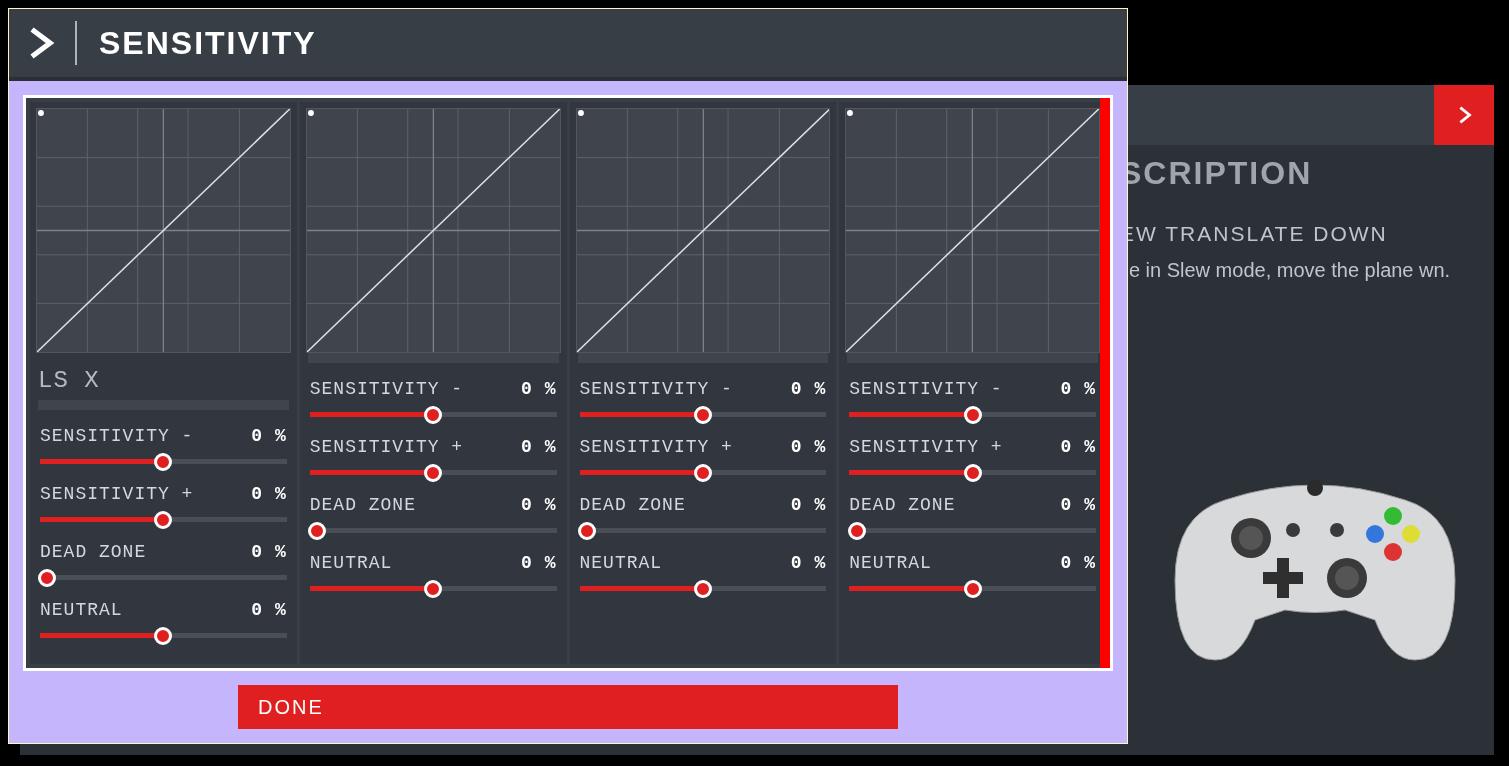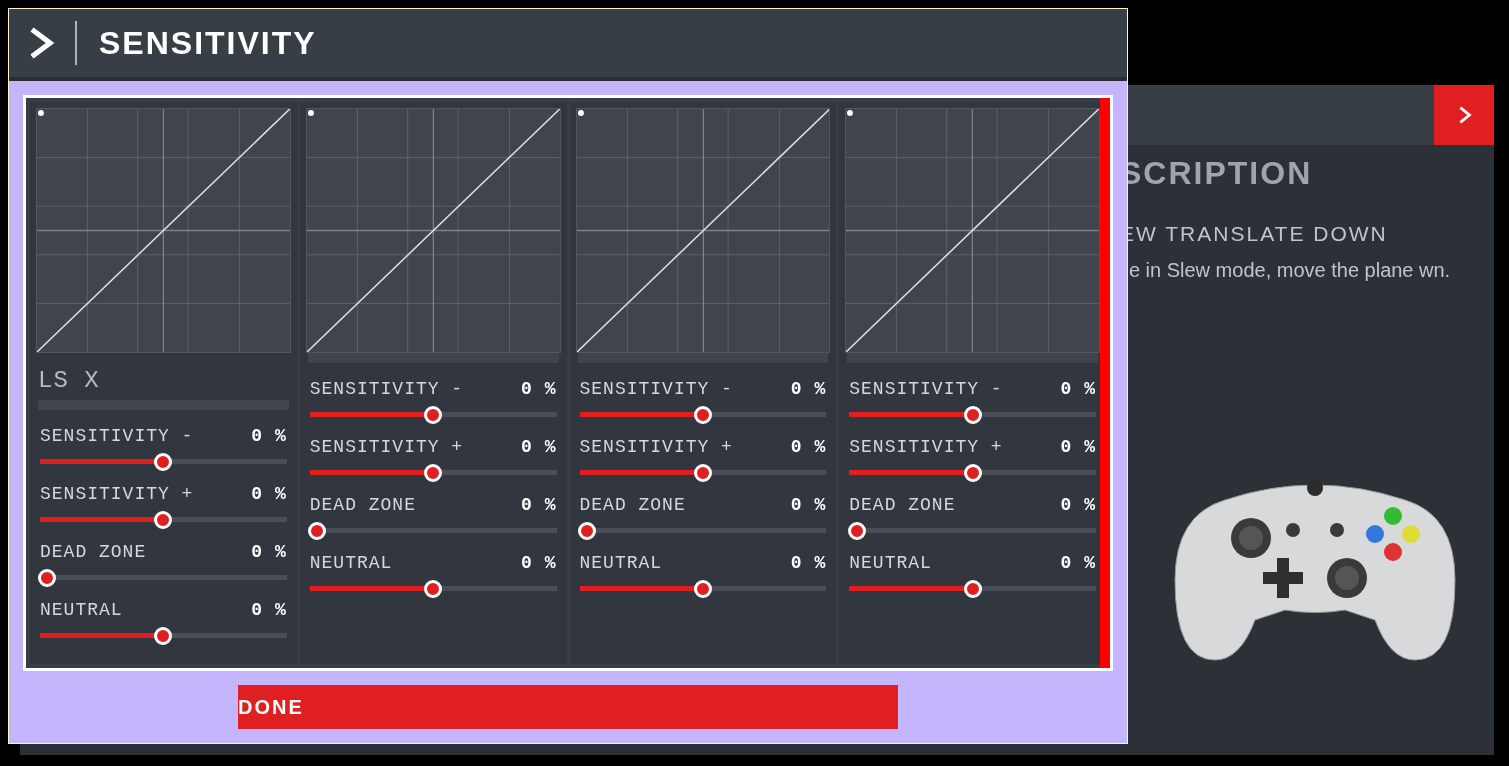--- a/index.html
+++ b/index.html
@@ -36,21 +36,21 @@
 
 .row{margin:0 4px;padding-top:4px}
 .row .lbl{display:flex;justify-content:space-between;align-items:center;font-size:18px;color:#d4d8de;letter-spacing:1px;margin-bottom:6px}
 .row .val{color:#fff;font-weight:600}
 .slider{position:relative;height:20px;margin-bottom:8px}
 .slider .track{position:absolute;top:7px;left:0;right:0;height:5px;background:#4a4f57}
 .slider .fill{position:absolute;top:7px;left:0;height:5px;background:#e02020}
 .slider .thumb{position:absolute;top:1px;width:18px;height:18px;border-radius:50%;background:#e02020;border:3px solid #fff;transform:translateX(-50%)}
 
 .done-row{padding:0 0 14px 0;display:flex;justify-content:center}
-.done-btn{width:660px;height:44px;background:#e02020;color:#fff;font-size:20px;letter-spacing:2px;font-weight:700;display:flex;align-items:center;cursor:pointer}
+.done-btn{width:660px;height:44px;background:#e02020;color:#fff;font-size:20px;letter-spacing:2px;font-weight:400;display:flex;align-items:center;padding-left:20px;cursor:pointer}
 
 
 .controller{position:absolute;left:1165px;top:460px;width:300px;height:210px}
 .controller svg{width:100%;height:100%}
 </style>
 </head>
 <body>
 
 <div class="underlay">
   <div class="underlay-toprow">

